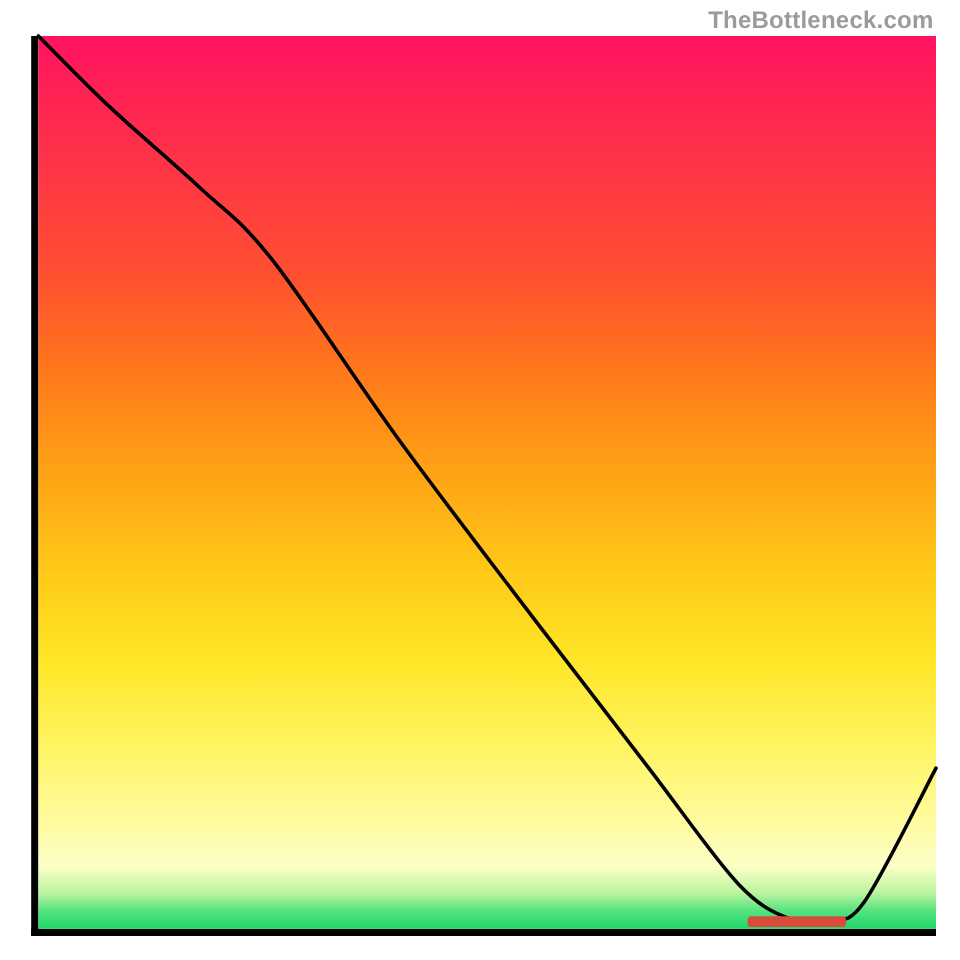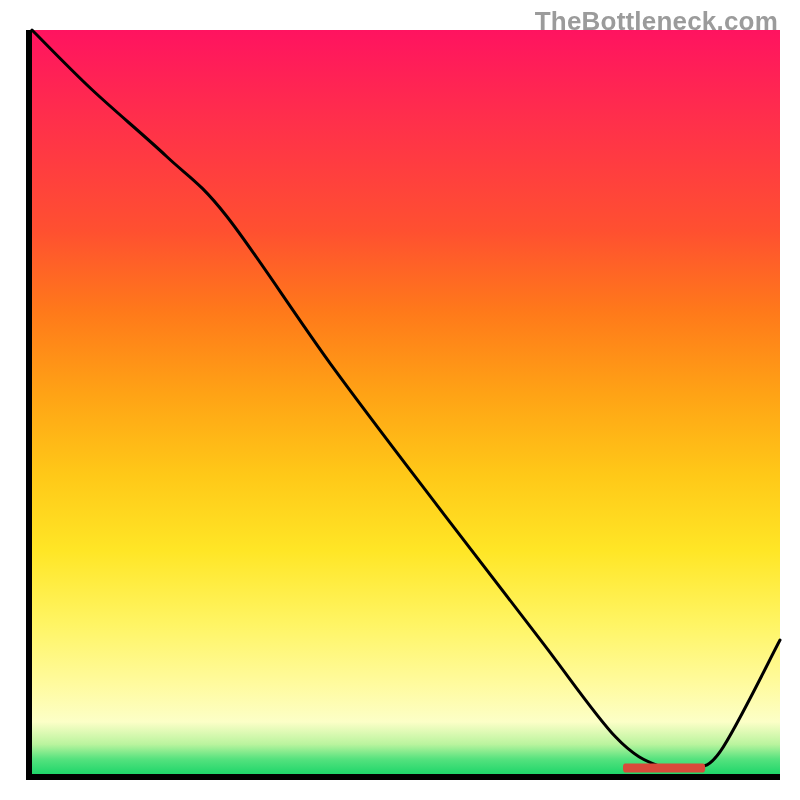--- a/index.html
+++ b/index.html
@@ -13,21 +13,21 @@
   }
   .frame {
     position: relative;
     width: 800px;
     height: 800px;
   }
   .watermark {
     position: absolute;
     top: 6px;
     right: 22px;
-    font-size: 26px;
+    font-size: 20px;
     font-weight: 700;
     color: #9b9b9b;
     letter-spacing: 0.2px;
     user-select: none;
   }
   
   .plot-outer {
     position: absolute;
     left: 26px;
     top: 30px;

